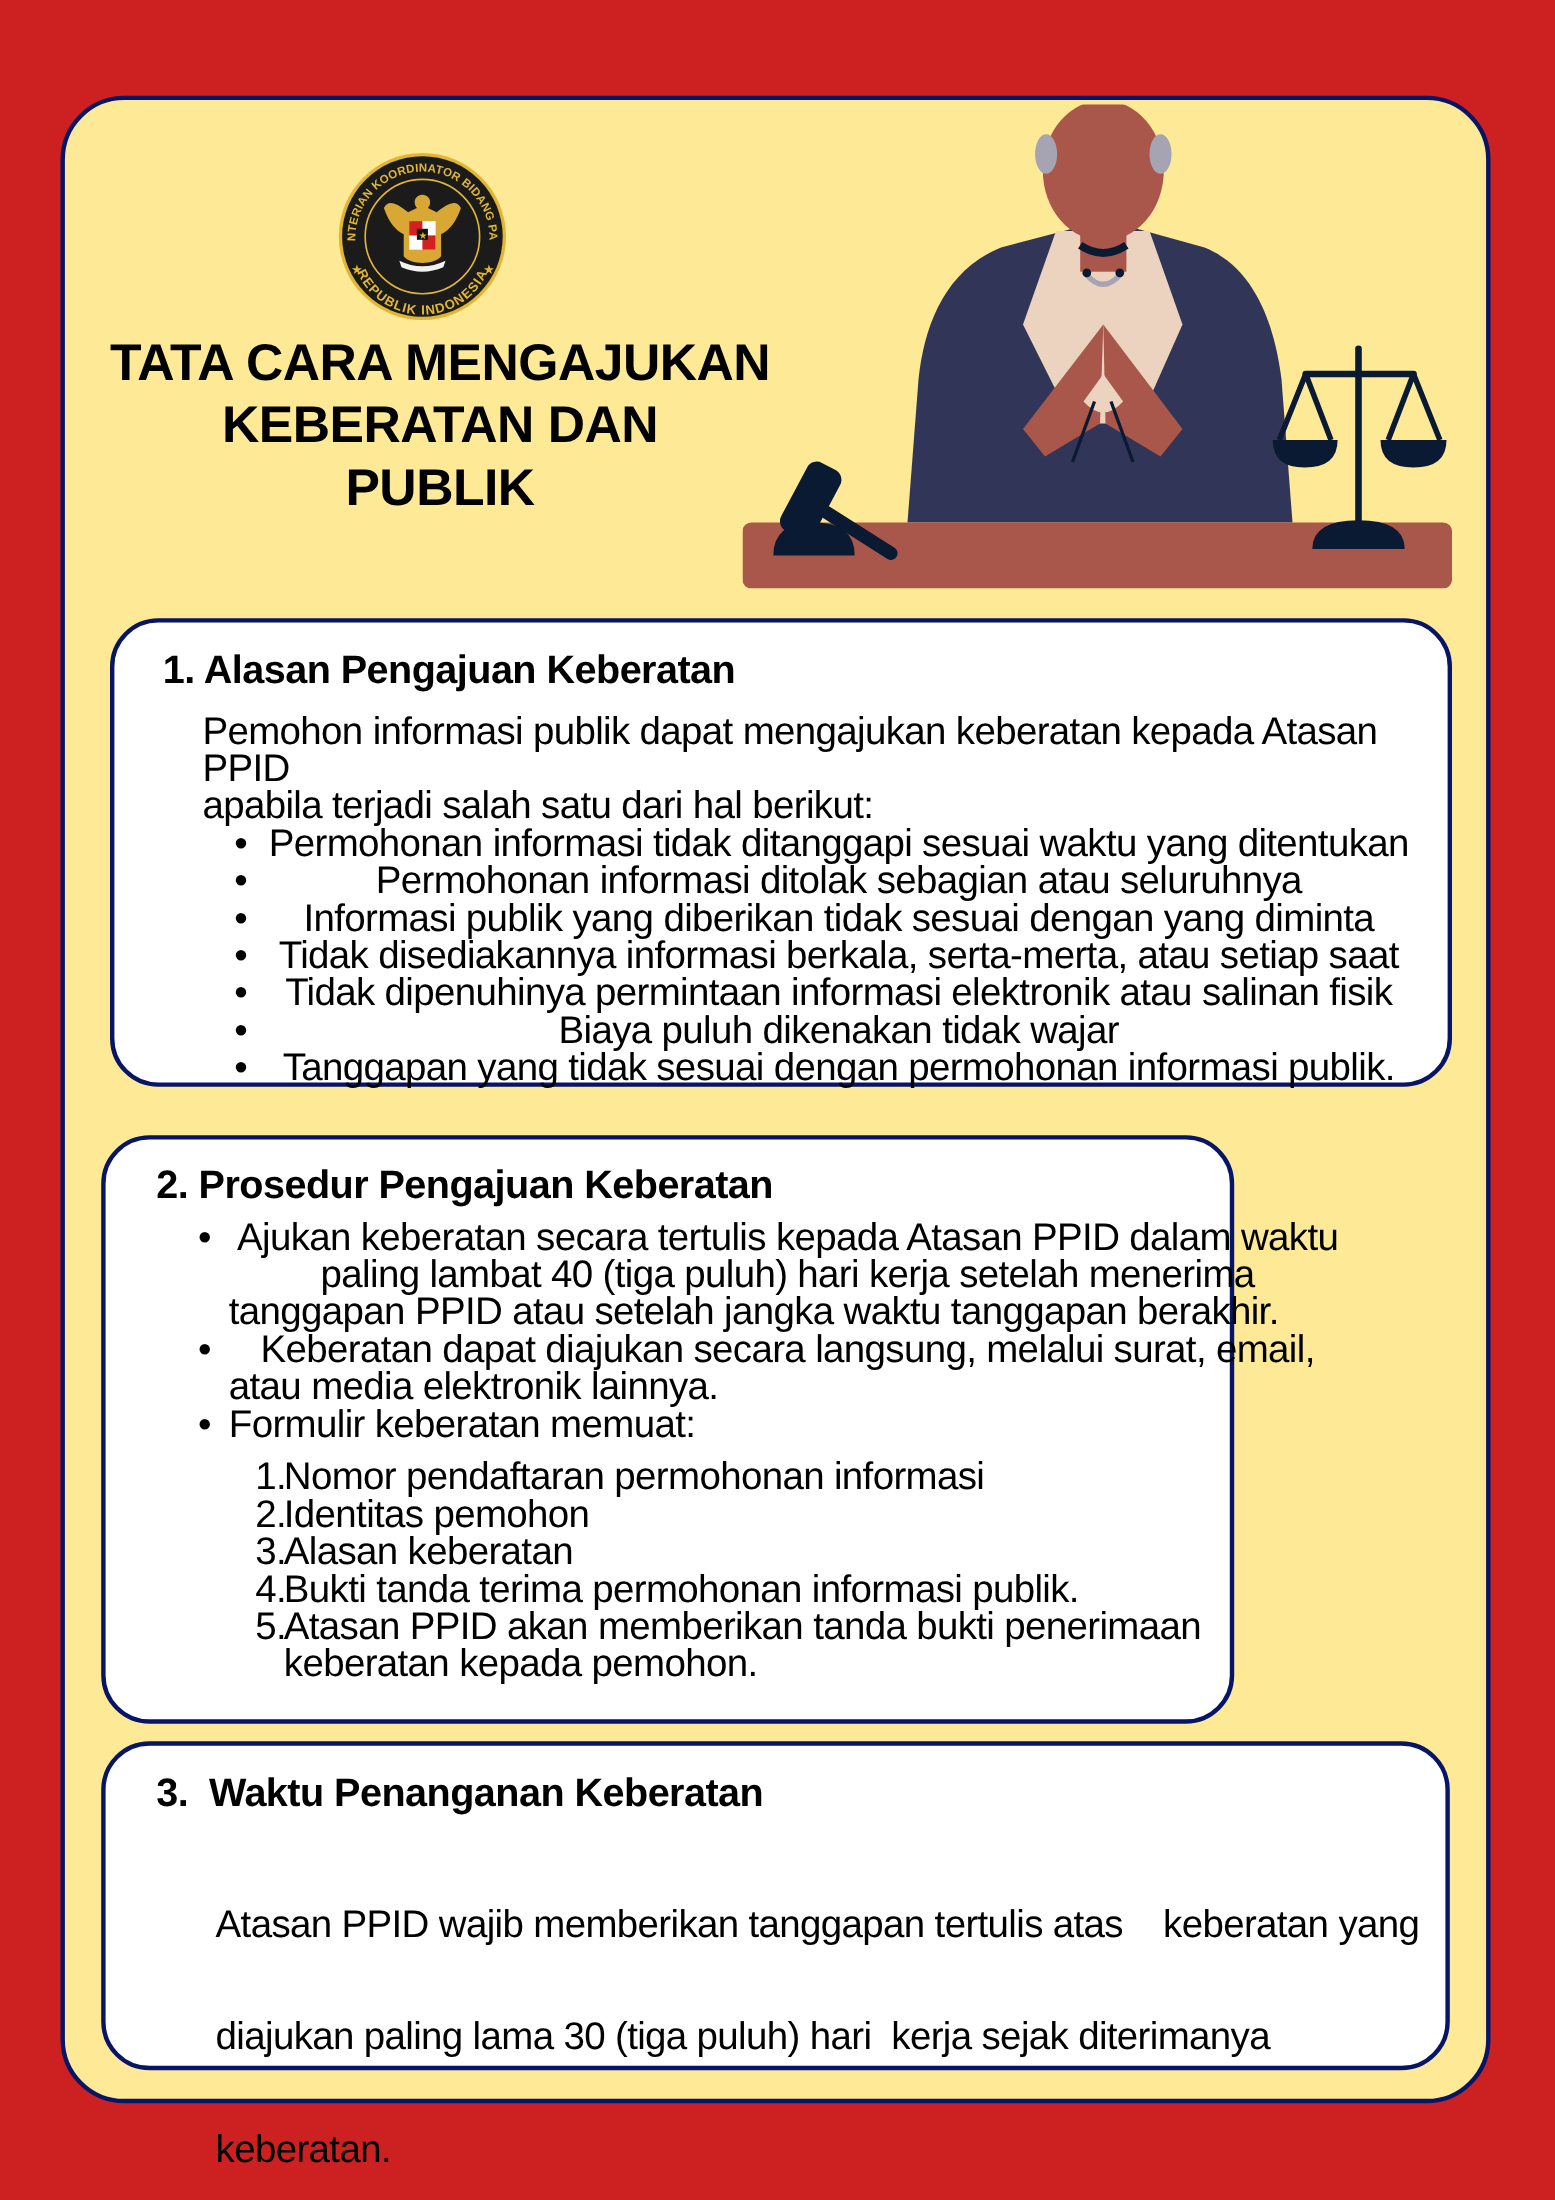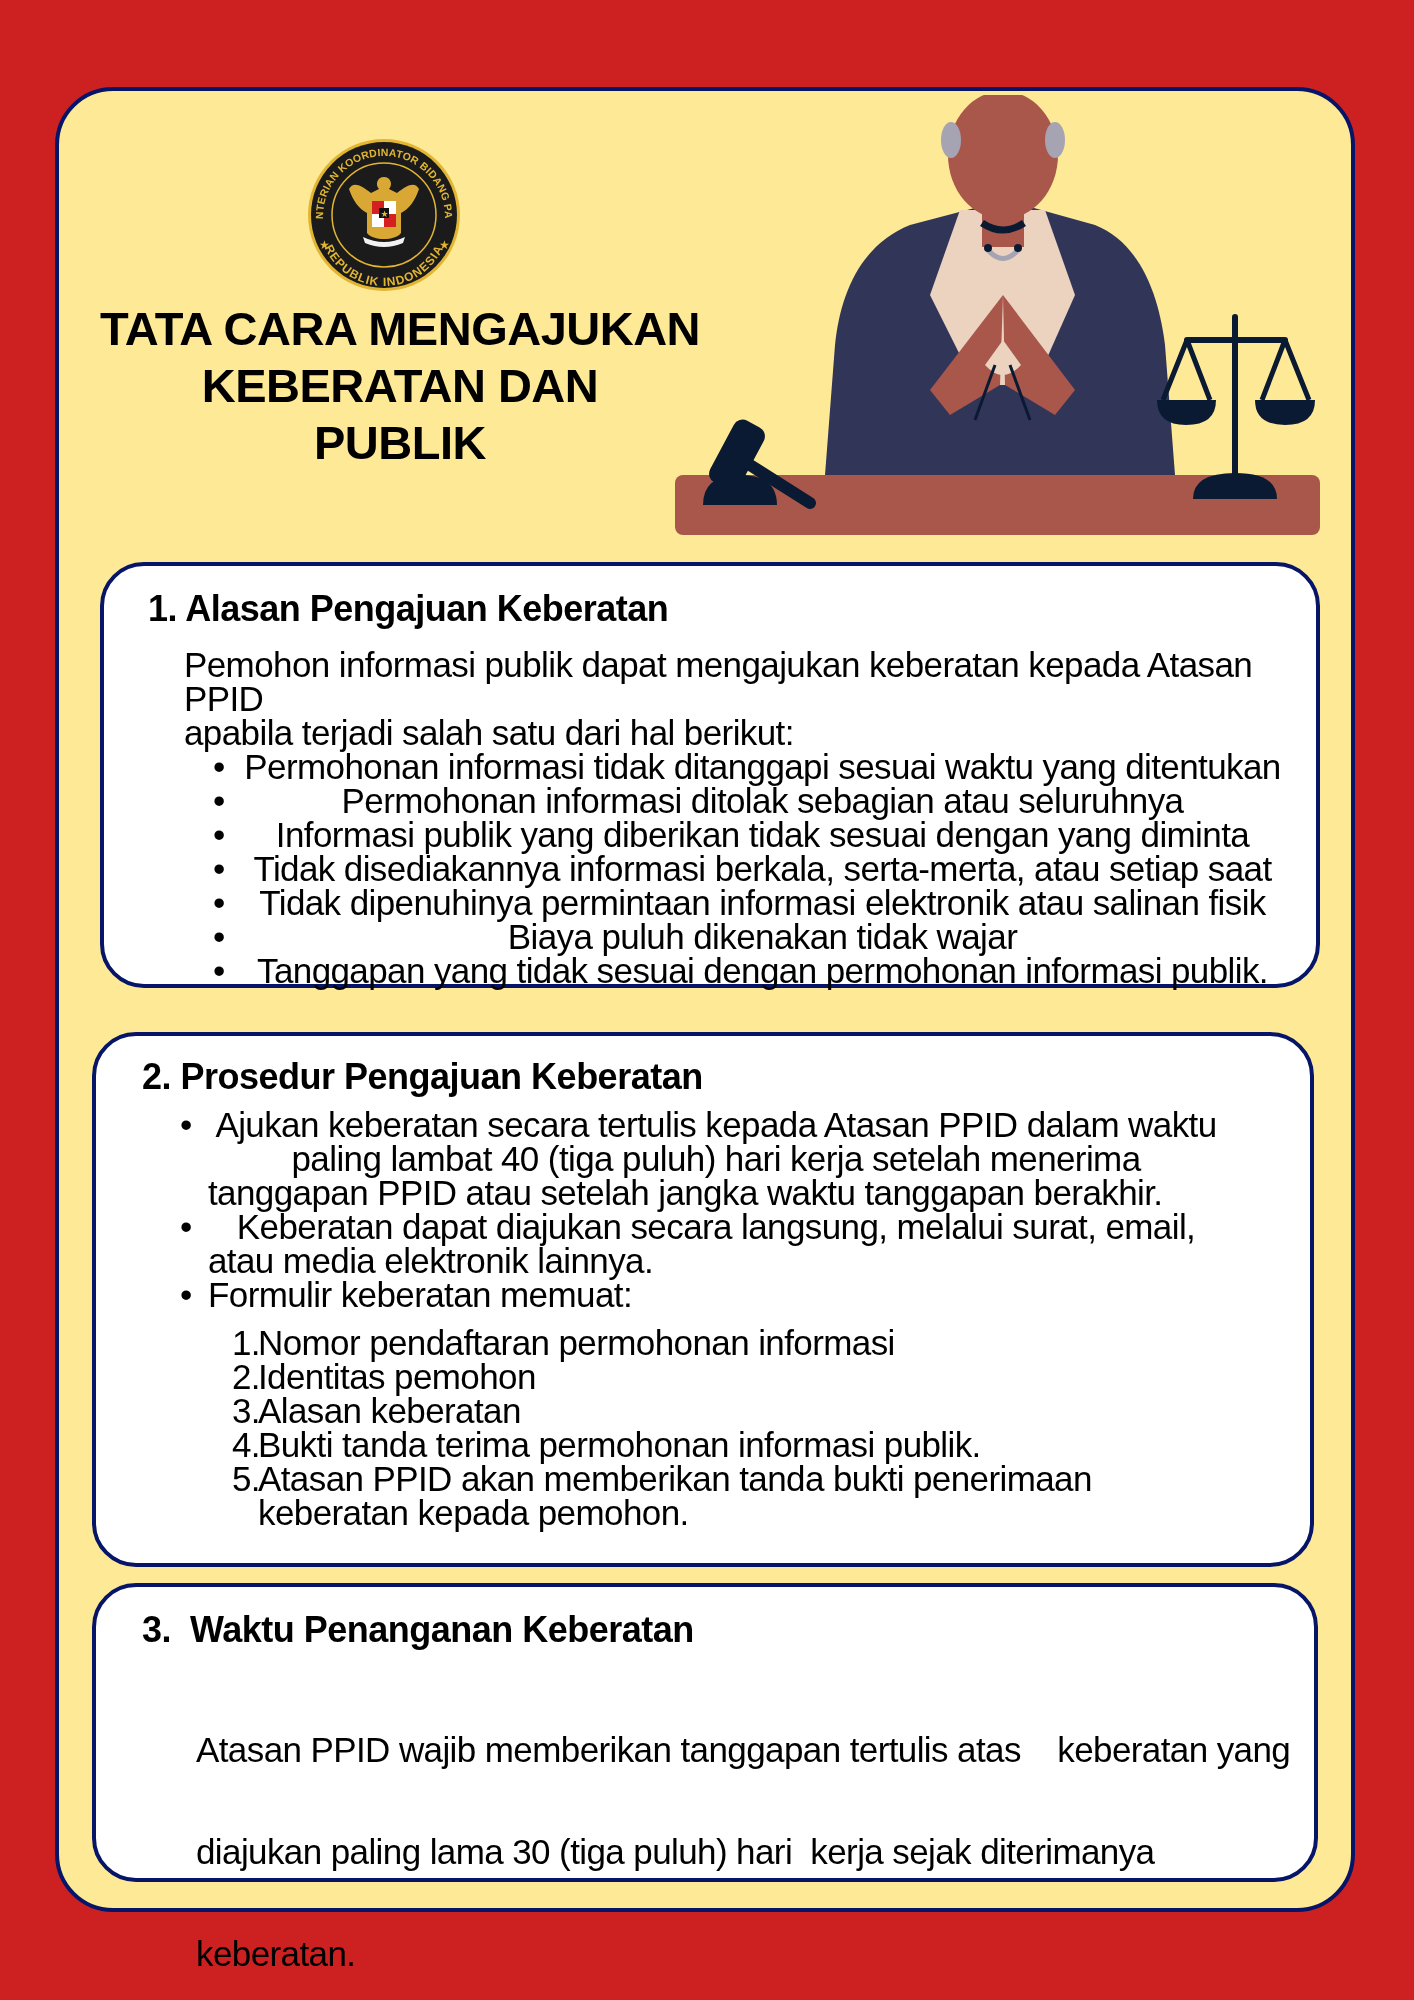--- a/index.html
+++ b/index.html
@@ -14,21 +14,21 @@
   .illus{position:absolute;left:675px;top:95px;width:645px;height:440px;}
   .card{position:absolute;background:#fff;border:4px solid #061567;border-radius:44px;box-sizing:border-box;color:#000;}
   .card h2{margin:0;font-size:36px;font-weight:bold;letter-spacing:-0.5px;white-space:nowrap;position:absolute;}
   .txt{font-size:35px;line-height:34px;letter-spacing:-0.6px;}
   ul.bul{list-style:none;margin:0;padding:0;}
   ul.bul li{position:relative;text-align:center;}
   ul.bul li::before{content:"\2022";position:absolute;left:-28px;top:0;}
   ol.num{list-style:none;margin:0;padding:0;}
   ol.num li{position:relative;}
   .c1{left:100px;top:562px;width:1220px;height:426px;}
-  .c2{left:92px;top:1032px;width:1222px;height:535px;}
+  .c2{left:92px;top:1032px;width:1030px;height:535px;}
   .c3{left:92px;top:1583px;width:1226px;height:299px;}
   .just{text-align:justify;text-align-last:left;}
 </style>
 </head>
 <body>
 
 <div class="frame"></div>
 
 <div class="logo">
   <svg width="166" height="155" viewBox="0 0 166 155">

